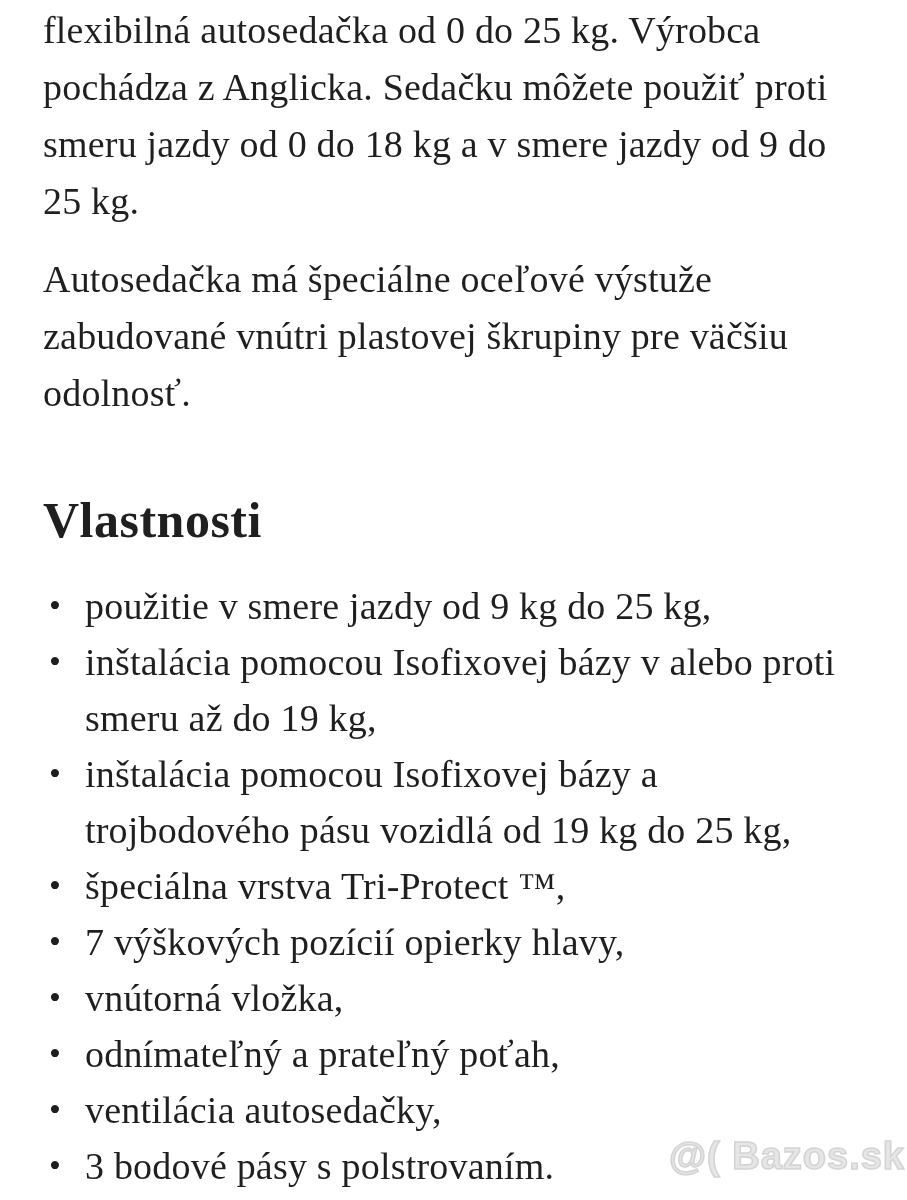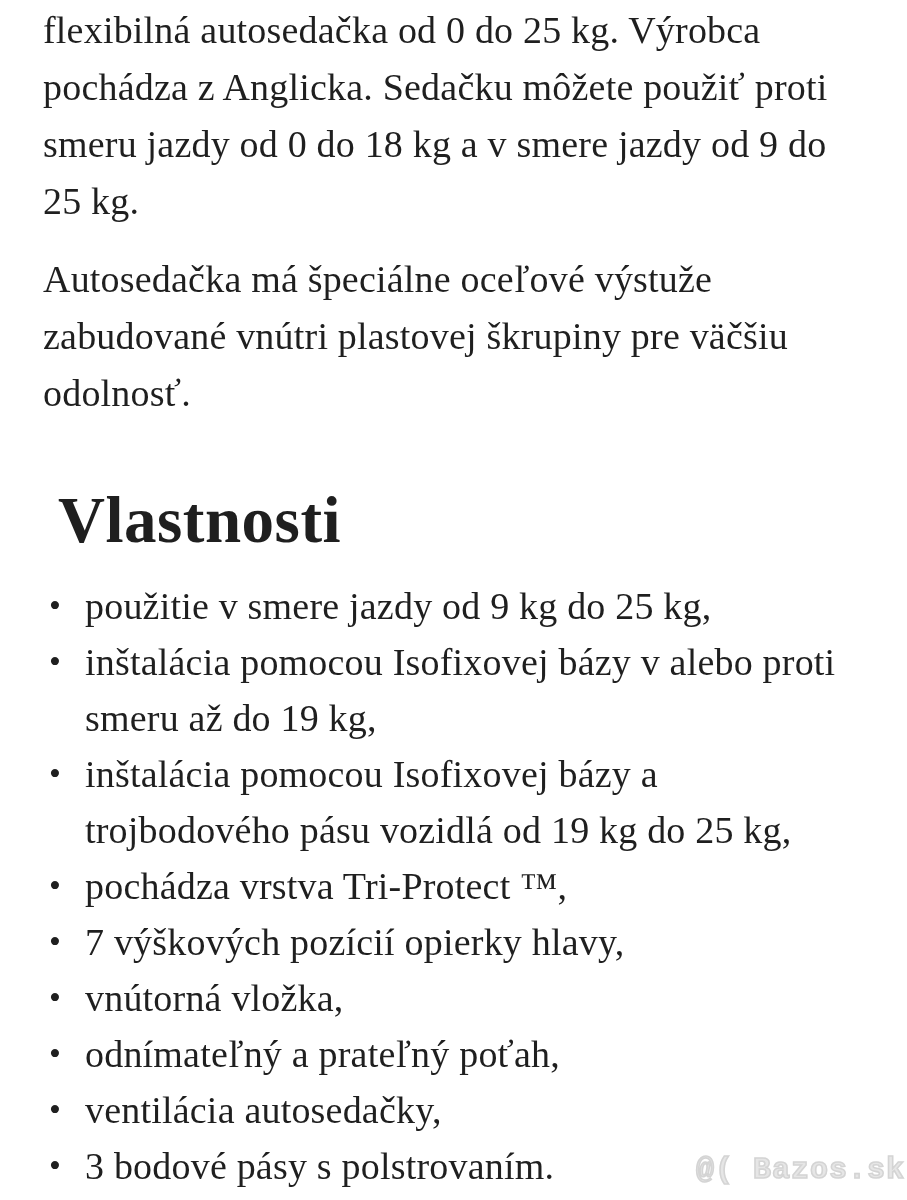--- a/index.html
+++ b/index.html
@@ -26,24 +26,24 @@
     font-size: 38px;
     line-height: 57px;
     white-space: pre;
     letter-spacing: 0.2px;
   }
   .para.last-para {
     margin-bottom: 0;
     margin-top: 14px;
   }
   h2.heading {
-    font-size: 65px;
+    font-size: 50px;
     line-height: 56px;
     font-weight: bold;
-    margin: 70px 0 30px 15px;
+    margin: 70px 0 30px 0;
     letter-spacing: 0.5px;
   }
   ul.features {
     list-style: none;
     margin: 0;
     padding: 0;
   }
   ul.features li {
     display: flex;
     align-items: flex-start;
@@ -59,24 +59,24 @@
     line-height: 56px;
     color: #1f1f1f;
   }
   .li-text {
     white-space: pre;
     letter-spacing: 0.2px;
   }
   .watermark {
     position: absolute;
     right: 2px;
-    bottom: 0;
-    font-family: Liberation Mono, monospace;
+    bottom: 14px;
+    font-family: Liberation Sans, sans-serif;
     font-weight: bold;
-    font-size: 30px;
+    font-size: 38px;
     line-height: 44px;
     letter-spacing: 1px;
     color: rgba(255, 255, 255, 0.15);
     -webkit-text-stroke: 1.6px #d4d4d4;
     text-shadow: 0 0 1px #e2e2e2;
     white-space: pre;
   }
 </style>
 </head>
 <body>
@@ -105,21 +105,21 @@
         <span class="li-text">inštalácia pomocou Isofixovej bázy v alebo proti
 smeru až do 19 kg,</span>
       </li>
       <li>
         <span class="bullet">•</span>
         <span class="li-text">inštalácia pomocou Isofixovej bázy a
 trojbodového pásu vozidlá od 19 kg do 25 kg,</span>
       </li>
       <li>
         <span class="bullet">•</span>
-        <span class="li-text">pochádza vrstva Tri-Protect ™,</span>
+        <span class="li-text">špeciálna vrstva Tri-Protect ™,</span>
       </li>
       <li>
         <span class="bullet">•</span>
         <span class="li-text">7 výškových pozícií opierky hlavy,</span>
       </li>
       <li>
         <span class="bullet">•</span>
         <span class="li-text">vnútorná vložka,</span>
       </li>
       <li>

